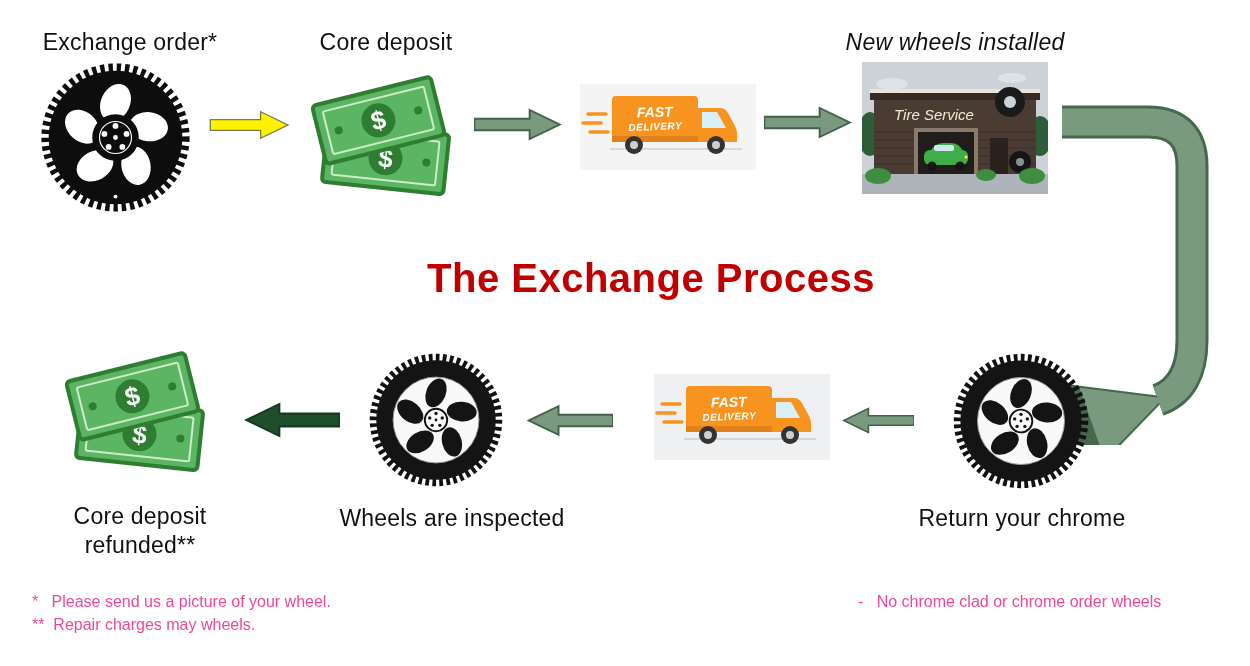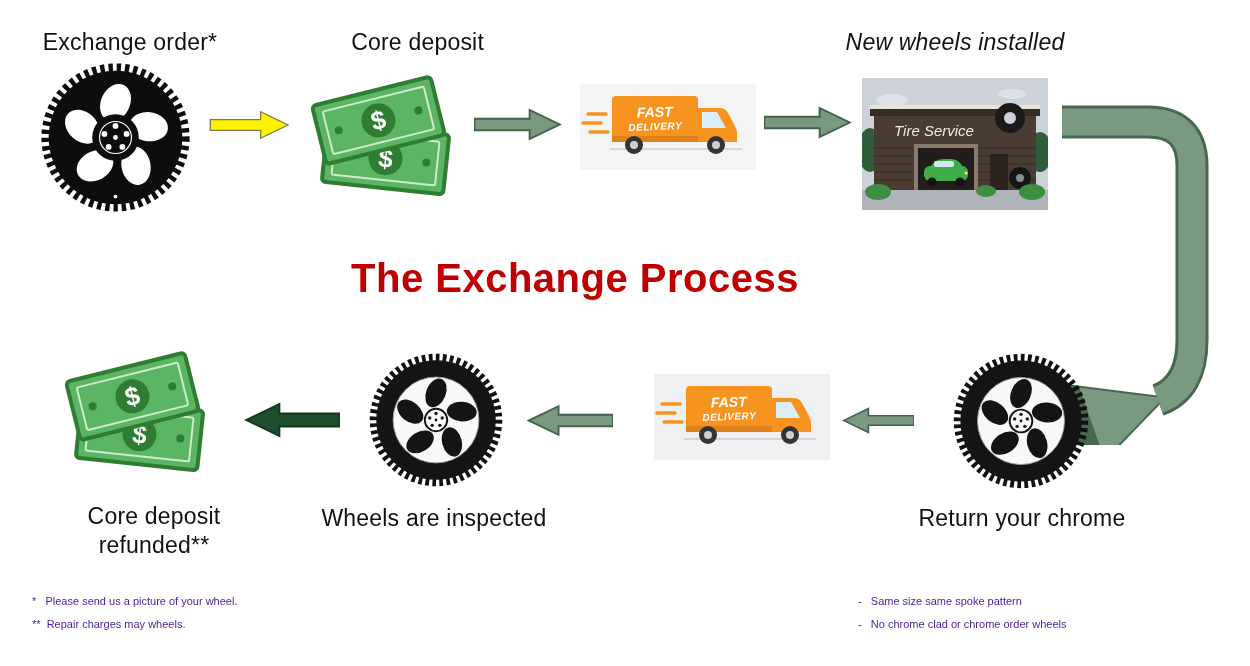--- a/index.html
+++ b/index.html
@@ -1,22 +1,22 @@
 <!DOCTYPE html>
 <html><head>
 <meta charset="utf-8">
 <style>
   * { margin:0; padding:0; box-sizing:border-box; }
   html,body { background:#ffffff; }
   body { font-family:"Liberation Sans", sans-serif; color:#1a1a1a; }
   .canvas { position:relative; width:1250px; height:666px; background:#ffffff; overflow:hidden; }
   .abs { position:absolute; }
   .step-label { font-size:23px; font-weight:500; text-align:center; color:#111; letter-spacing:0.2px; line-height:1.25; }
-  .title { font-size:40px; font-weight:600; color:#C00000; text-align:center; letter-spacing:0.5px; }
-  .footnote-line { font-size:11px; color:#4c1d95; line-height:23px; white-space:pre; }
+  .title { font-size:40px; font-weight:600; color:#C00000; text-align:right; letter-spacing:0.5px; }
+  .footnote-line { font-size:16px; color:#ec4899; line-height:23px; white-space:pre; }
   .arrow-green polygon { fill:#7A9A80; stroke:#44614B; stroke-width:2; }
   .arrow-dark  polygon { fill:#1F4E2C; stroke:#143A1F; stroke-width:2; }
   .arrow-yellow polygon { fill:#FFF200; stroke:#7b7b4f; stroke-width:1.5; }
   .flip { transform:scaleX(-1); }
   svg { display:block; }
   svg text { font-family:"Liberation Sans", sans-serif; }
 </style>
 </head>
 <body>
 
@@ -48,21 +48,21 @@
       </g>
     </svg>
   </div>
 
   <div class="abs" style="left:204px; top:110px;">
     <svg class="arrow-yellow" width="92" height="30" viewBox="0 0 90 34">
       <polygon points="0,11 57,11 57,2 88,17 57,32 57,23 0,23"></polygon>
     </svg>
   </div>
 
-  <div class="abs step-label" style="left:304px; top:28px; width:180px;text-align:right;">Core deposit</div>
+  <div class="abs step-label" style="left:296px; top:28px; width:180px;">Core deposit</div>
 
   <div class="abs" style="left:298px; top:72px;">
     <svg width="175" height="125" viewBox="0 0 175 125">
       <g transform="translate(30 50) rotate(6)">
         <rect x="0" y="0" width="122" height="60" rx="4" fill="#5BB563" stroke="#2E7D32" stroke-width="4"></rect>
         <rect x="9" y="8" width="104" height="44" rx="2" fill="none" stroke="#CDEBC9" stroke-width="2"></rect>
         <circle cx="61" cy="30" r="17" fill="#2E7D32"></circle>
         <text x="61" y="39" font-size="26" font-weight="bold" fill="#ffffff" text-anchor="middle">$</text>
         <circle cx="20" cy="30" r="4" fill="#2E7D32"></circle>
           <circle cx="102" cy="30" r="4" fill="#2E7D32"></circle>
@@ -109,21 +109,21 @@
   </div>
 
   <div class="abs" style="left:764px; top:106px;">
     <svg class="arrow-green" width="88" height="33" viewBox="0 0 90 34">
       <polygon points="0,11 57,11 57,2 88,17 57,32 57,23 0,23"></polygon>
     </svg>
   </div>
 
   <div class="abs step-label" style="left:822px; top:28px; width:266px;font-style:italic;">New wheels installed</div>
 
-  <div class="abs" style="left:862px; top:78px;border-radius:27px;">
+  <div class="abs" style="left:862px; top:62px;border-radius:27px;">
     <svg width="186" height="132" viewBox="0 0 186 132">
       <rect width="186" height="132" fill="#ccd2d8"></rect>
       <ellipse cx="30" cy="22" rx="16" ry="6" fill="#dde2e6"></ellipse>
       <ellipse cx="150" cy="16" rx="14" ry="5" fill="#dde2e6"></ellipse>
       <ellipse cx="8" cy="72" rx="12" ry="22" fill="#2F5D3A"></ellipse>
       <ellipse cx="178" cy="74" rx="12" ry="20" fill="#2F5D3A"></ellipse>
       <rect y="112" width="186" height="20" fill="#aeb4ba"></rect>
       <rect x="12" y="36" width="162" height="76" fill="#4A3B33"></rect>
       <rect x="8" y="30" width="170" height="8" fill="#352A24"></rect>
       <rect x="8" y="27" width="170" height="4" fill="#E9E4D8"></rect>
@@ -185,21 +185,21 @@
         <rect x="0" y="0" width="122" height="60" rx="4" fill="#5BB563" stroke="#2E7D32" stroke-width="4"></rect>
         <rect x="9" y="8" width="104" height="44" rx="2" fill="none" stroke="#CDEBC9" stroke-width="2"></rect>
         <circle cx="61" cy="30" r="17" fill="#2E7D32"></circle>
         <text x="61" y="39" font-size="26" font-weight="bold" fill="#ffffff" text-anchor="middle">$</text>
         <circle cx="20" cy="30" r="4" fill="#2E7D32"></circle>
           <circle cx="102" cy="30" r="4" fill="#2E7D32"></circle>
       </g>
     </svg>
   </div>
 
-  <div class="abs step-label" style="left:61px; top:502px; width:186px;">Core deposit refunded**</div>
+  <div class="abs step-label" style="left:47px; top:502px; width:186px;">Core deposit refunded**</div>
 
   <div class="abs" style="left:244px; top:402px;">
     <svg class="arrow-dark flip" width="96" height="36" viewBox="0 0 90 34">
       <polygon points="0,11 57,11 57,2 88,17 57,32 57,23 0,23"></polygon>
     </svg>
   </div>
 
   <div class="abs" style="left:366px; top:350px;">
     <svg width="140" height="140" viewBox="0 0 150 150">
       <circle cx="75" cy="75" r="67" fill="none" stroke="#111111" stroke-width="8" stroke-dasharray="4 3.5"></circle>
@@ -218,21 +218,21 @@
         <circle cx="75" cy="68" r="1.8"></circle>
         <circle cx="81.7" cy="72.8" r="1.8"></circle>
         <circle cx="79.1" cy="80.7" r="1.8"></circle>
         <circle cx="70.9" cy="80.7" r="1.8"></circle>
         <circle cx="68.3" cy="72.8" r="1.8"></circle>
         <circle cx="75" cy="75" r="1.5"></circle>
       </g>
     </svg>
   </div>
 
-  <div class="abs step-label" style="left:298px; top:504px; width:272px;">Wheels are inspected</div>
+  <div class="abs step-label" style="left:316px; top:504px; width:272px;">Wheels are inspected</div>
 
   <div class="abs" style="left:527px; top:404px;">
     <svg class="arrow-green flip" width="86" height="33" viewBox="0 0 90 34">
       <polygon points="0,11 57,11 57,2 88,17 57,32 57,23 0,23"></polygon>
     </svg>
   </div>
 
   <div class="abs" style="left:654px; top:374px;">
     <svg width="176" height="86" viewBox="0 0 176 86">
       <rect width="176" height="86" fill="#eef0f2"></rect>
@@ -289,17 +289,16 @@
   </div>
 
   <div class="abs step-label" style="left:886px; top:504px; width:272px;">Return your chrome</div>
 
   <div class="abs" style="left:32px; top:590px;">
     <div class="footnote-line">*   Please send us a picture of your wheel.</div>
     <div class="footnote-line">**  Repair charges may wheels.</div>
   </div>
 
   <div class="abs" style="left:858px; top:590px;">
-    <div class="footnote-line">-   Same size same spoke pattern</div>
     <div class="footnote-line">-   No chrome clad or chrome order wheels</div>
   </div>
 
 </div>
 
 </body></html>

